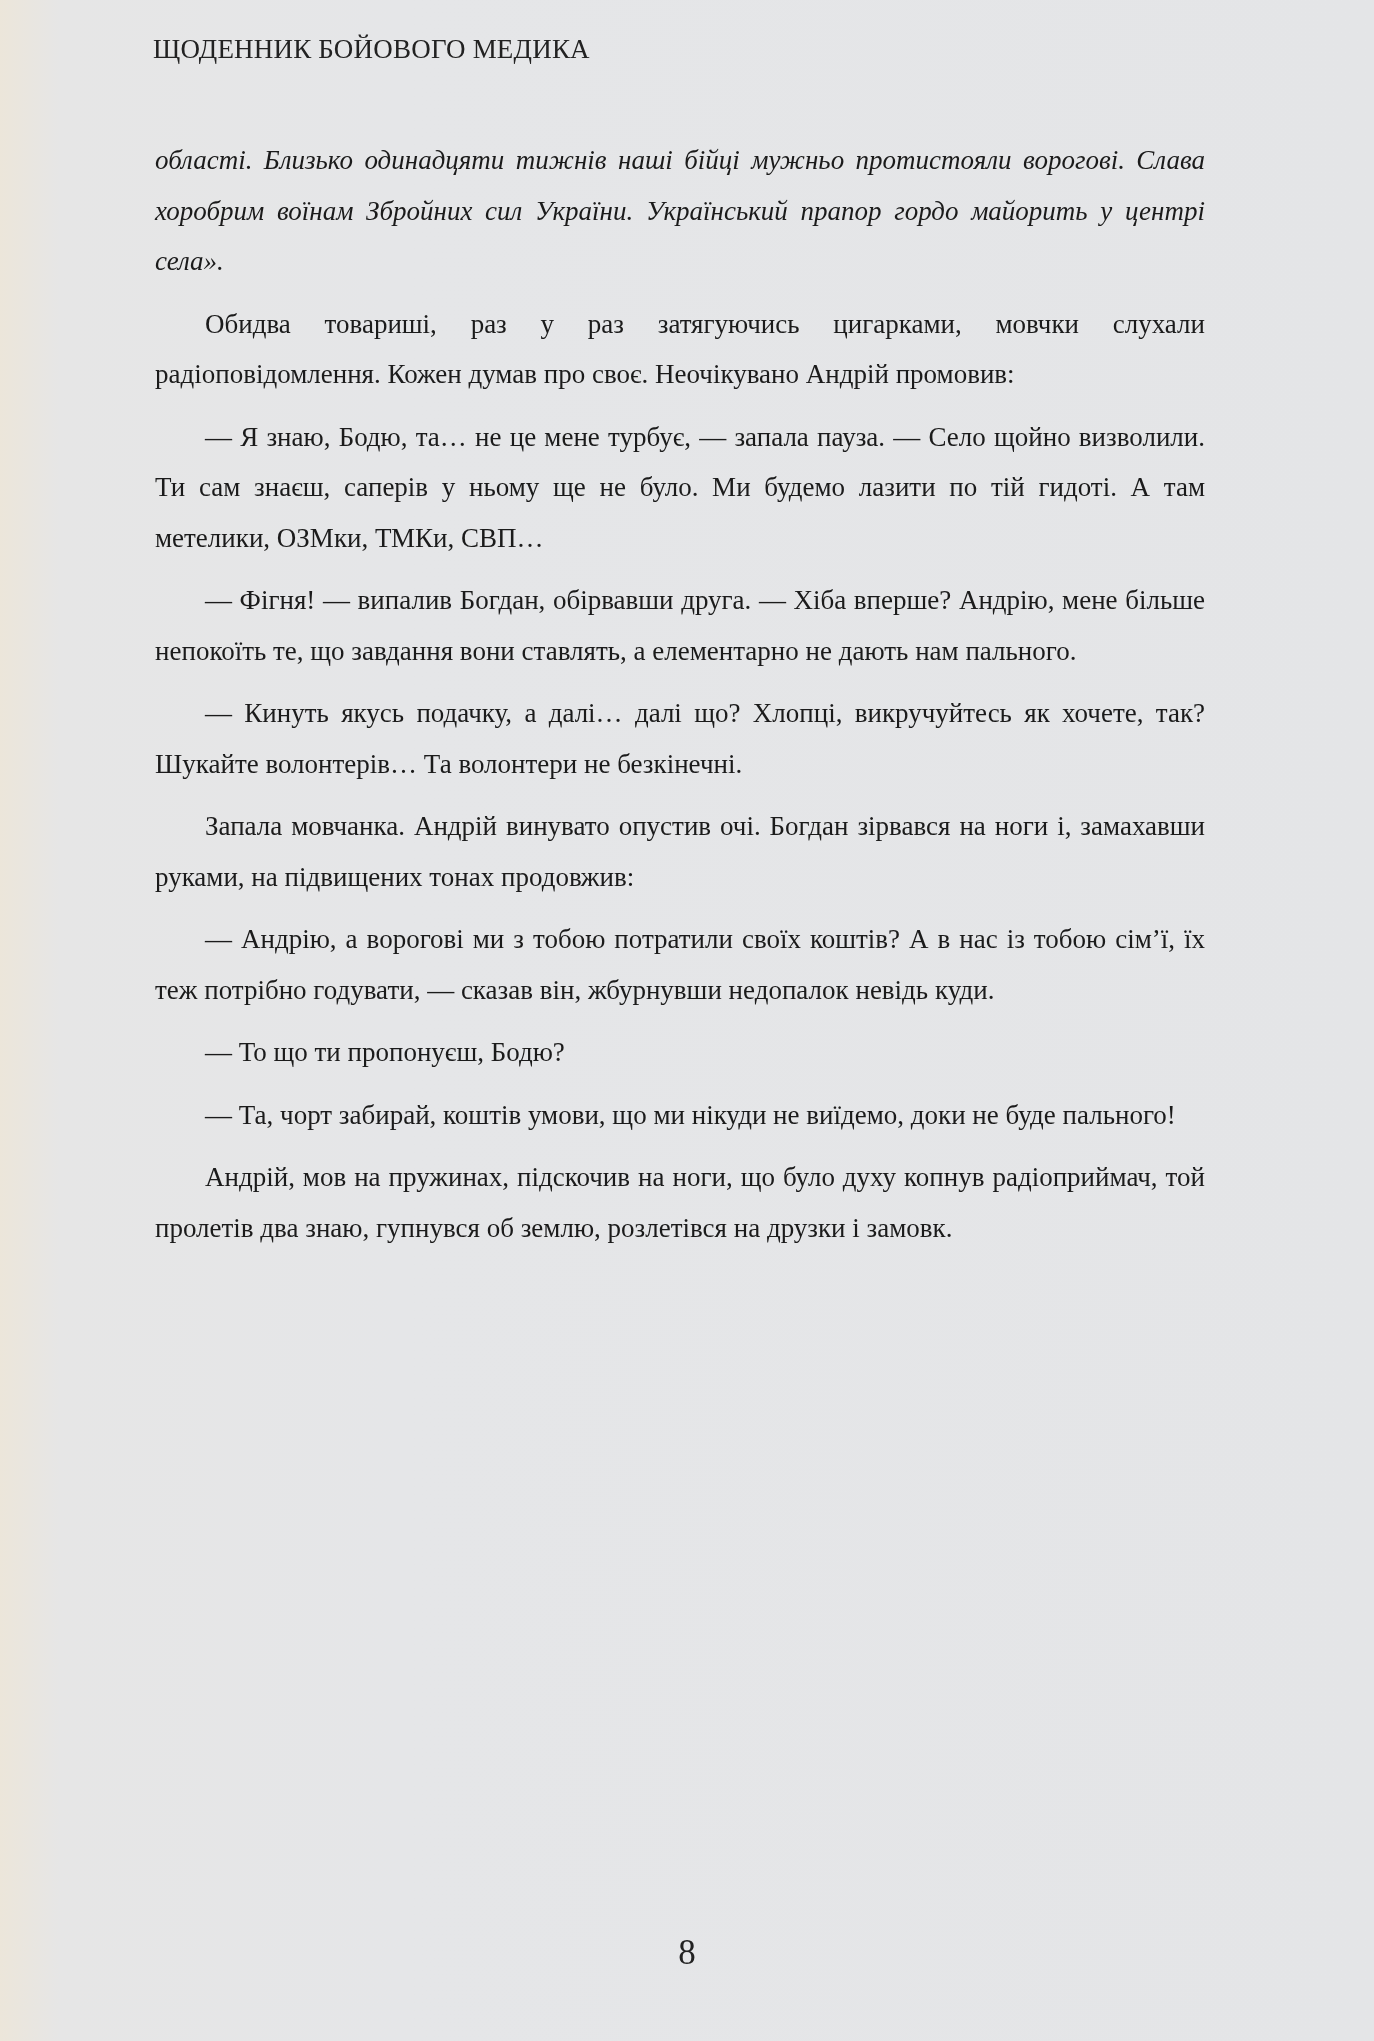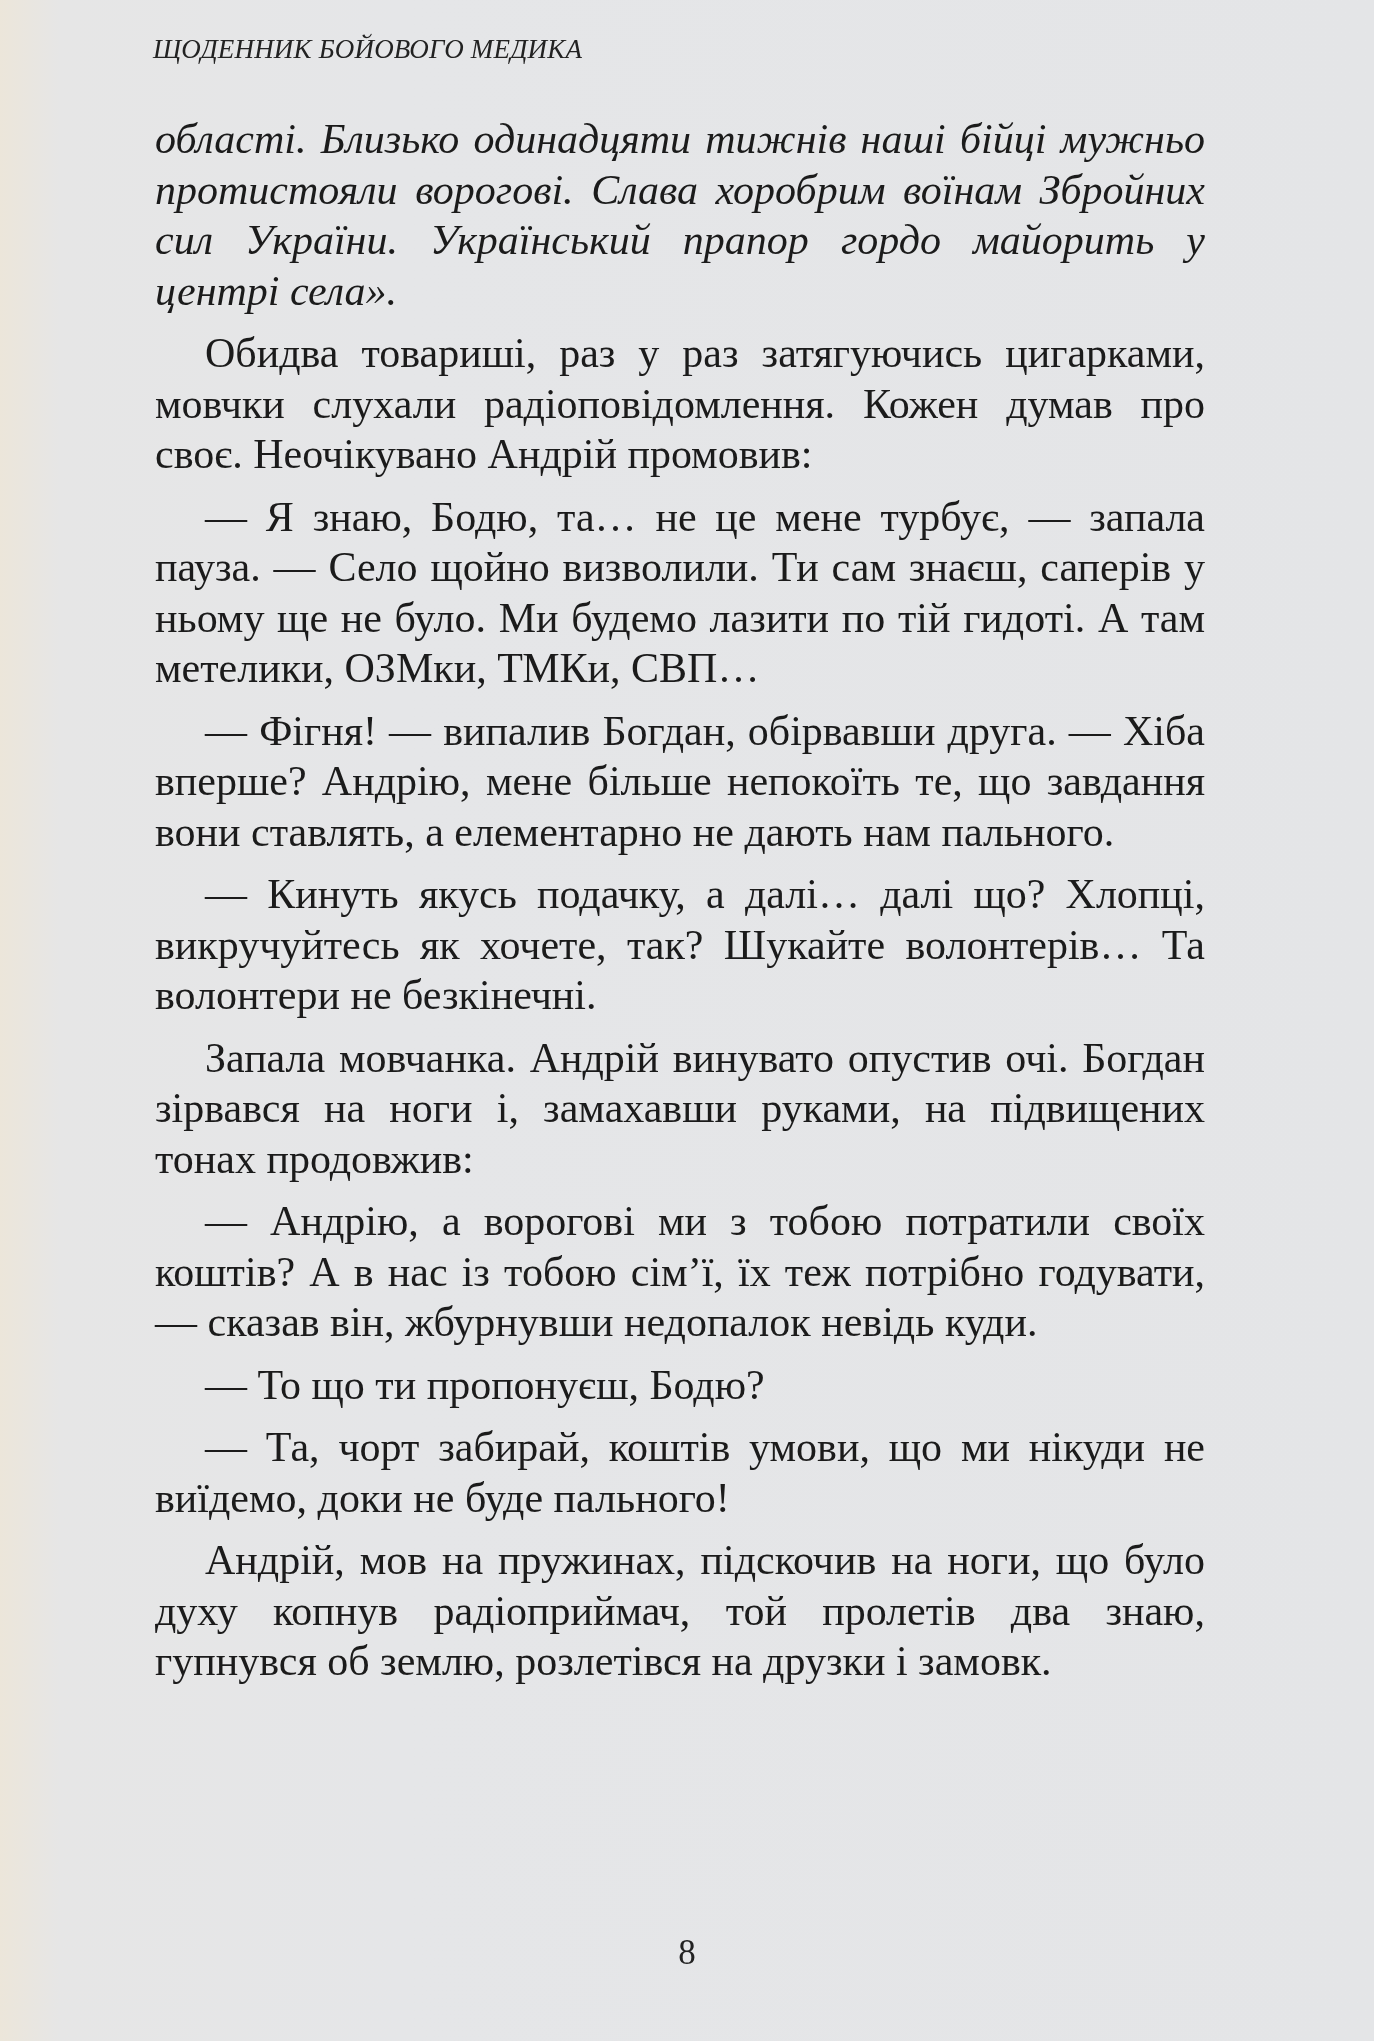--- a/index.html
+++ b/index.html
@@ -8,25 +8,24 @@
     background: #e6e7e9;
     background-image: linear-gradient(90deg, #ece6da 0px, #e6e6e6 60px, #e5e6e8 400px, #e4e5e7 1374px);
     position: relative;
     font-family: "Liberation Serif", "DejaVu Serif", serif;
     color: #1b1b1b;
   }
   .running-head {
     position: absolute; left: 153px; top: 34px;
     font-size: 27px; letter-spacing: 0.2px; color: #222;
     text-transform: uppercase;
-    font-style: italic;
   }
   .text-block {
-    position: absolute; left: 155px; top: 114px; width: 1050px;
-    font-size: 42px; line-height: 50.5px; text-align: justify;
+    position: absolute; left: 155px; top: 135px; width: 1050px;
+    font-size: 27px; line-height: 50.5px; text-align: justify;
   }
   .para { margin: 0; text-indent: 0; hyphens: manual; }
   .para.indent { text-indent: 50px; }
   .para.italic { font-style: italic; }
   .para + .para { margin-top: 12px; }
   .page-number {
     position: absolute; left: 0; width: 1374px; top: 1933px;
     text-align: center; font-size: 35px; color: #222;
   }
 </style>

